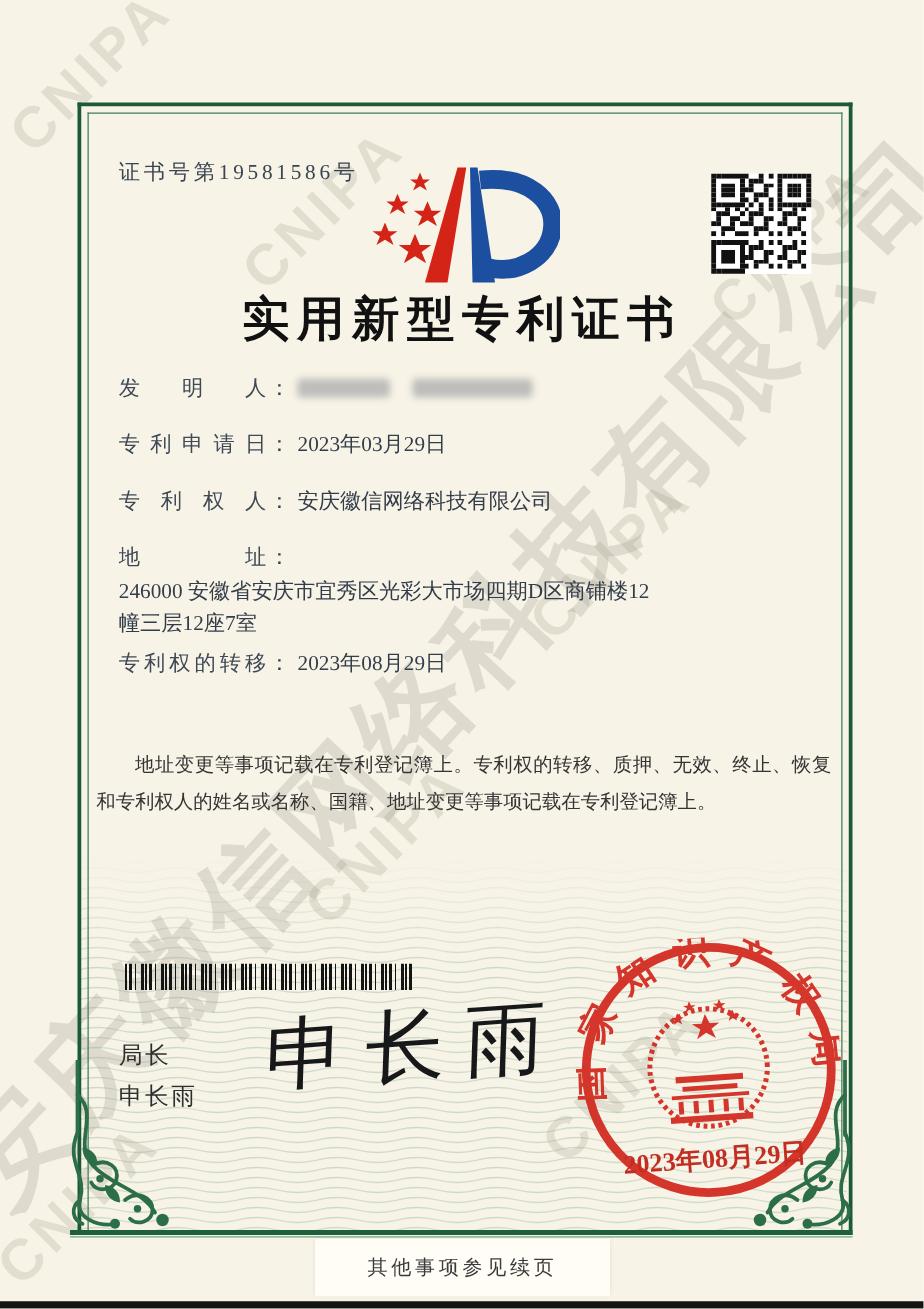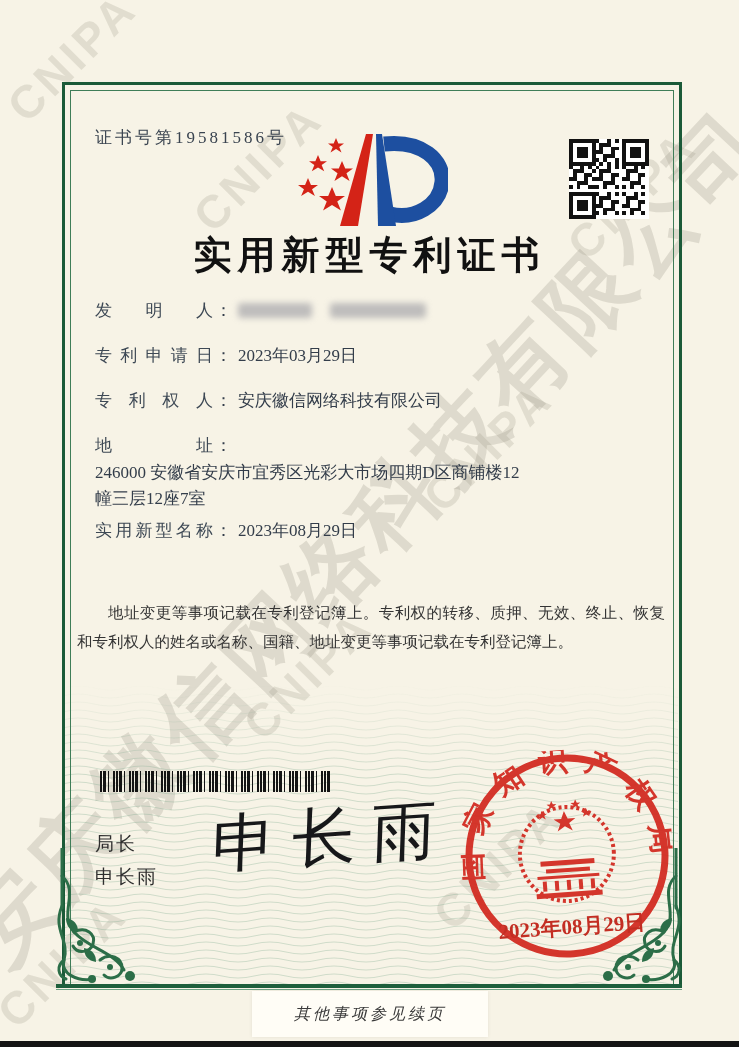--- a/index.html
+++ b/index.html
@@ -54,21 +54,21 @@
   .signer{position:absolute;left:95px;z-index:2;font-size:19px;color:#2e2e2e;letter-spacing:2px;}
   .autograph{position:absolute;left:212px;top:794px;width:230px;z-index:3;
     font-size:64px;color:#17181a;letter-spacing:16px;white-space:nowrap;
     transform:rotate(-4deg) skewX(-6deg);}
   .seal{position:absolute;left:461px;top:750px;width:212px;height:212px;z-index:5;
     transform:rotate(-4deg);opacity:.93;}
   
   .page-num{position:absolute;left:62px;top:934px;width:614px;text-align:center;
     font-size:15px;color:#2f3a47;z-index:4;letter-spacing:1px;}
   .note-box{position:absolute;left:252px;top:991px;width:236px;height:46px;background:#fffdf6;
-    box-shadow:0 0 4px rgba(0,0,0,0.08);z-index:3;display:flex;align-items:center;justify-content:center;font-style:italic;}
+    box-shadow:0 0 4px rgba(0,0,0,0.08);z-index:3;display:flex;align-items:center;justify-content:center;}
   .note-text{font-size:16px;letter-spacing:3px;color:#3a3a3a;}
   .scan-edge{position:absolute;left:0;bottom:0;width:739px;height:6px;background:#141414;z-index:6;}
 </style>
 </head>
 <body>
 
 <div class="scan">
 
   <div class="wm-company">安庆徽信网络科技有限公司</div>
   <div class="wm-cnipa" style="left:-8px;top:30px;">CNIPA</div>
@@ -605,21 +605,21 @@
       <span class="flabel">专利申请日</span><span class="fcolon">：</span><span class="fvalue">2023年03月29日</span>
     </div>
     <div class="frow">
       <span class="flabel">专利权人</span><span class="fcolon">：</span><span class="fvalue">安庆徽信网络科技有限公司</span>
     </div>
     <div class="frow" style="margin-bottom:4px;">
       <span class="flabel">地址</span><span class="fcolon">：</span><span class="fvalue" style="line-height:26px;">246000 安徽省安庆市宜秀区光彩大市场四期D区商铺楼12幢三层12座7室</span>
     </div>
     <div class="grant-row">
       <span>
-        <span class="flabel">实用新型名称</span><span class="fcolon">：</span><span class="fvalue">2023年08月29日</span>
+        <span class="flabel">专利权的转移</span><span class="fcolon">：</span><span class="fvalue">2023年08月29日</span>
       </span>
     </div>
   </div>
 
   <div class="paras">
     <p>地址变更等事项记载在专利登记簿上。专利权的转移、质押、无效、终止、恢复和专利权人的姓名或名称、国籍、地址变更等事项记载在专利登记簿上。</p>
   </div>
 
   <div class="barcode"></div>
 

